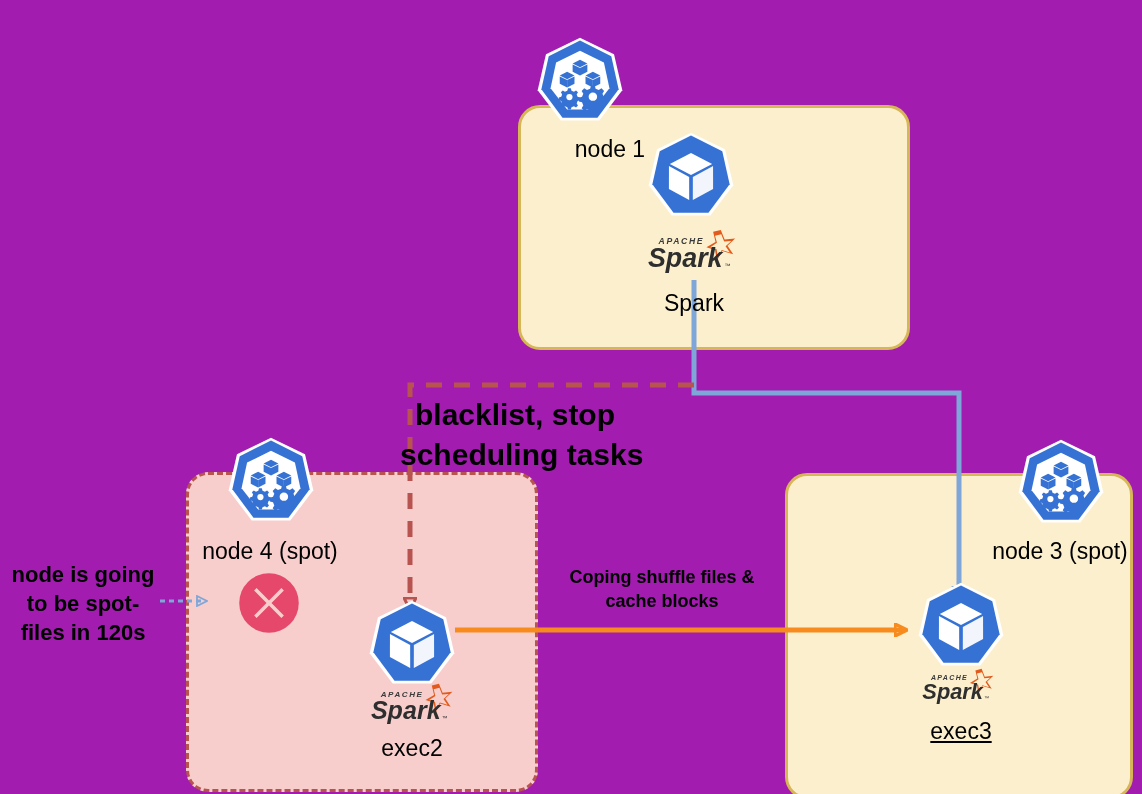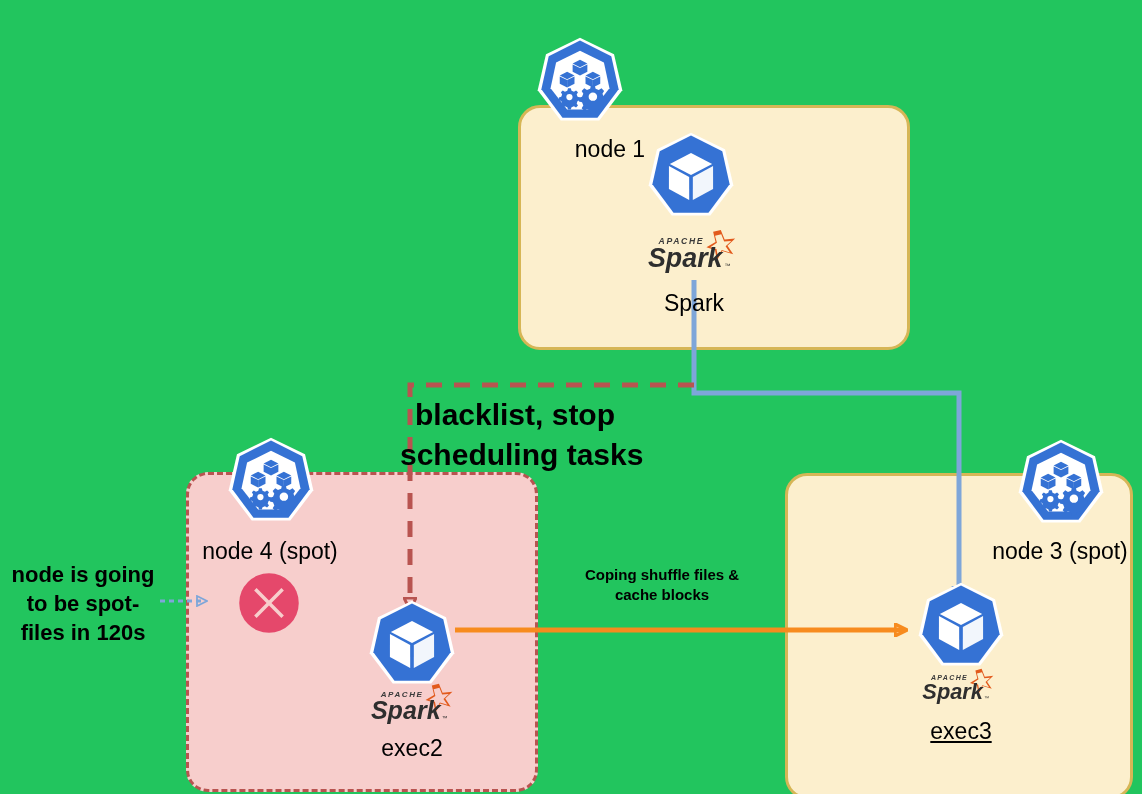--- a/index.html
+++ b/index.html
@@ -5,21 +5,21 @@
   html, body {
     margin: 0;
     padding: 0;
     background: #ffffff;
   }
   #canvas {
     position: relative;
     width: 1142px;
     height: 794px;
     overflow: hidden;
-    background: #22c55e;
+    background: #a21caf;
     font-family: "Liberation Sans", sans-serif;
   }
   .node-box {
     position: absolute;
     box-sizing: border-box;
     border-radius: 22px;
   }
   #node1-box {
     left: 518px; top: 105px; width: 392px; height: 245px;
     background: #fcefcd;
@@ -305,16 +305,16 @@
 
   <div class="label" style="left:881px; top:718px; width:160px;text-decoration:underline;">exec3</div>
 
   <div class="label bold-note" style="left:3px; top:560px; width:160px; font-size:22px; line-height:1.32;">node is going
 to be spot-
 files in 120s</div>
 
   <div class="label bold-note" style="left:400px; top:395px; width:230px; font-size:30px; line-height:1.34;">blacklist, stop
 scheduling tasks</div>
 
-  <div class="label bold-note" style="left:540px; top:565px; width:244px; font-size:15px; line-height:1.34;">Coping shuffle files &amp;
+  <div class="label bold-note" style="left:540px; top:565px; width:244px; font-size:18px; line-height:1.34;">Coping shuffle files &amp;
 cache blocks</div>
 
 </div>
 
 </body></html>

